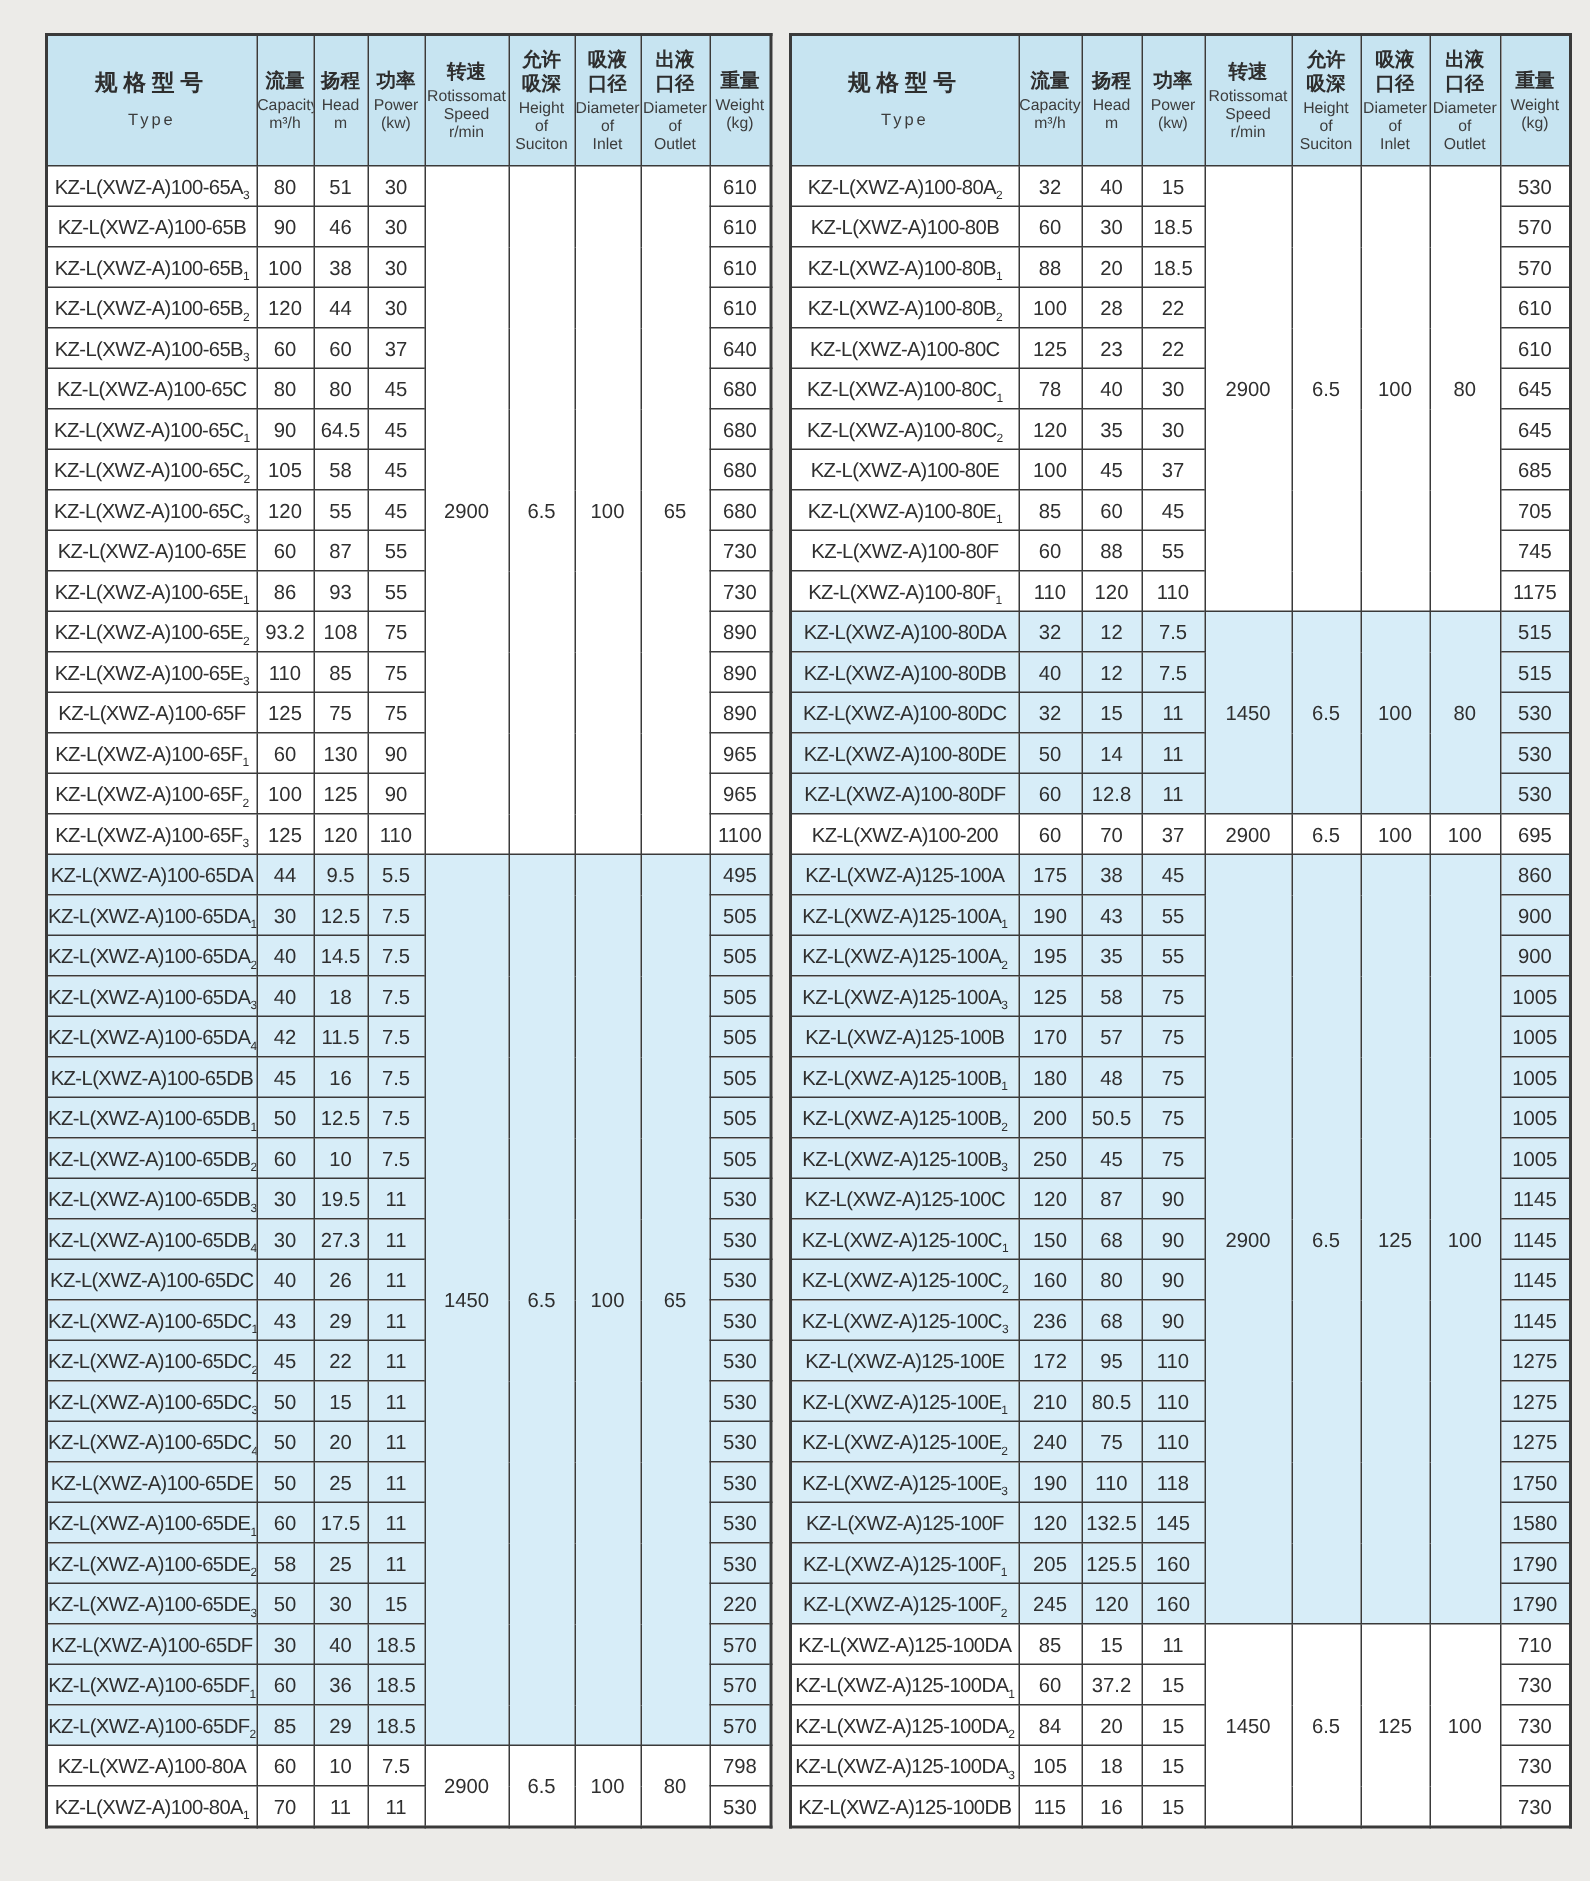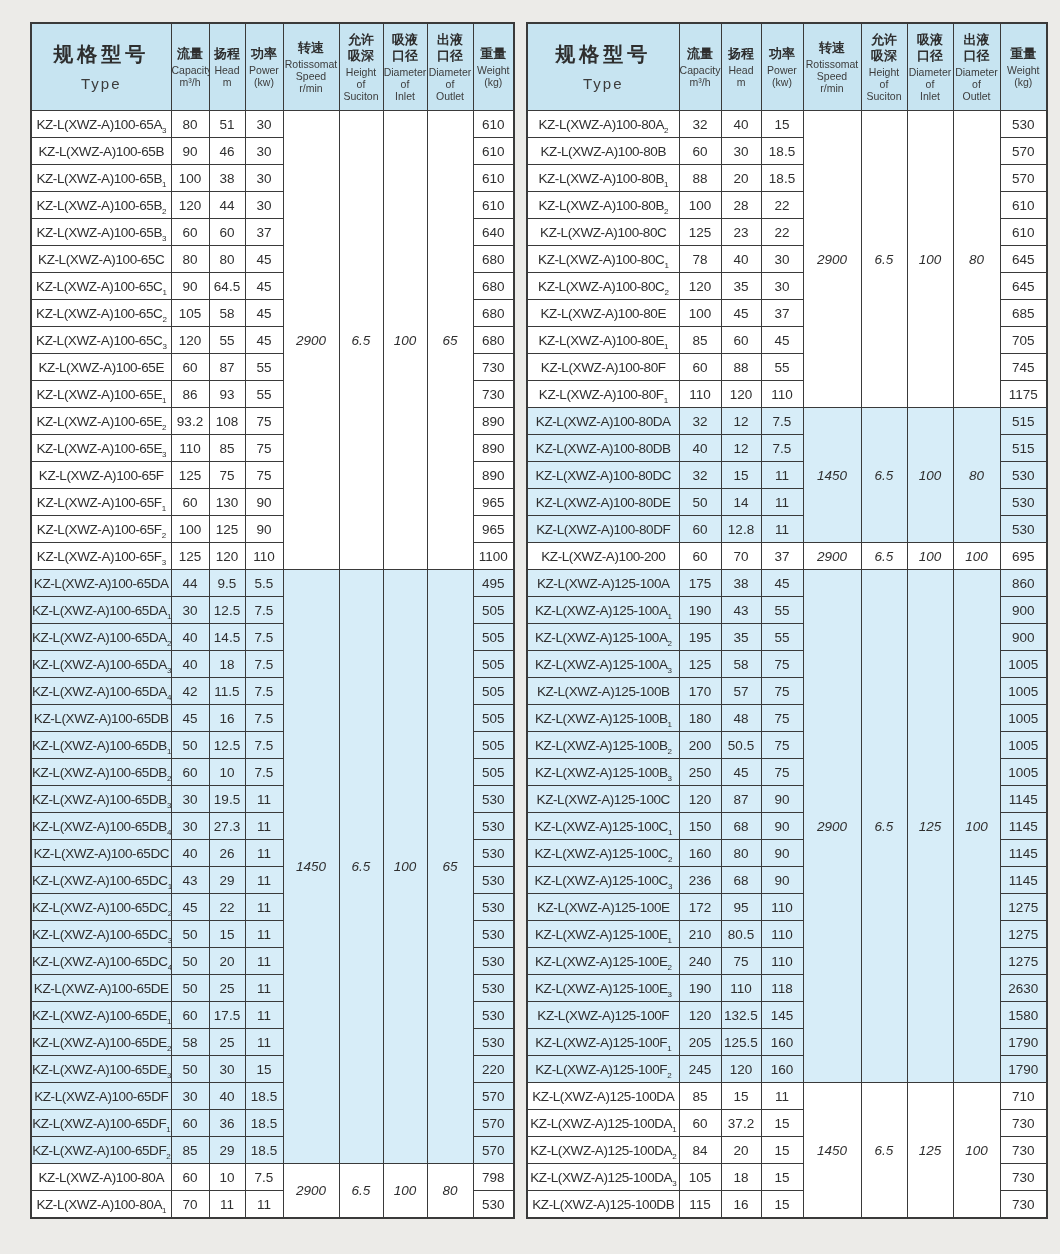--- a/index.html
+++ b/index.html
@@ -42,37 +42,37 @@
     line-height:1.25;
   }
   .en{
     display:block;
     font-size:10.5px;
     color:#3c3c3c;
     white-space:pre-line;
     line-height:1.15;
     margin-top:2px;
   }
-  th.type-h .zh{font-size:20px;letter-spacing:4px;}
-  th.type-h .en{font-size:15px;letter-spacing:2px;margin-top:8px;}
+  th.type-h .zh{font-size:15px;letter-spacing:4px;}
+  th.type-h .en{font-size:11px;letter-spacing:2px;margin-top:8px;}
   table.spec tbody td{
     height:26px;
     font-size:13.5px;
     color:#2f2f2f;
   }
   td.type-cell{
     text-align:left;
     padding-left:7px;
     font-size:11.5px;
     letter-spacing:-0.4px;
     white-space:nowrap;
     color:#2b2b2b;
   }
   td.type-cell sub{font-size:8px;line-height:0;}
-  td.merged-cell{font-size:14px;font-style:italic;}
+  td.merged-cell{font-size:14px;}
   tr.shaded td{background:#d7edf8;}
   tr:not(.shaded) td{background:#ffffff;}
 </style>
 </head>
 <body>
 
 <div class="page">
 
   <table class="spec" style="width:483px">
     <colgroup>
@@ -750,21 +750,21 @@
           <td>240</td>
           <td>75</td>
           <td>110</td>
           <td>1275</td>
         </tr>
         <tr class="shaded">
           <td class="type-cell">KZ-L(XWZ-A)125-100E<sub>3</sub></td>
           <td>190</td>
           <td>110</td>
           <td>118</td>
-          <td>2630</td>
+          <td>1750</td>
         </tr>
         <tr class="shaded">
           <td class="type-cell">KZ-L(XWZ-A)125-100F</td>
           <td>120</td>
           <td>132.5</td>
           <td>145</td>
           <td>1580</td>
         </tr>
         <tr class="shaded">
           <td class="type-cell">KZ-L(XWZ-A)125-100F<sub>1</sub></td>

